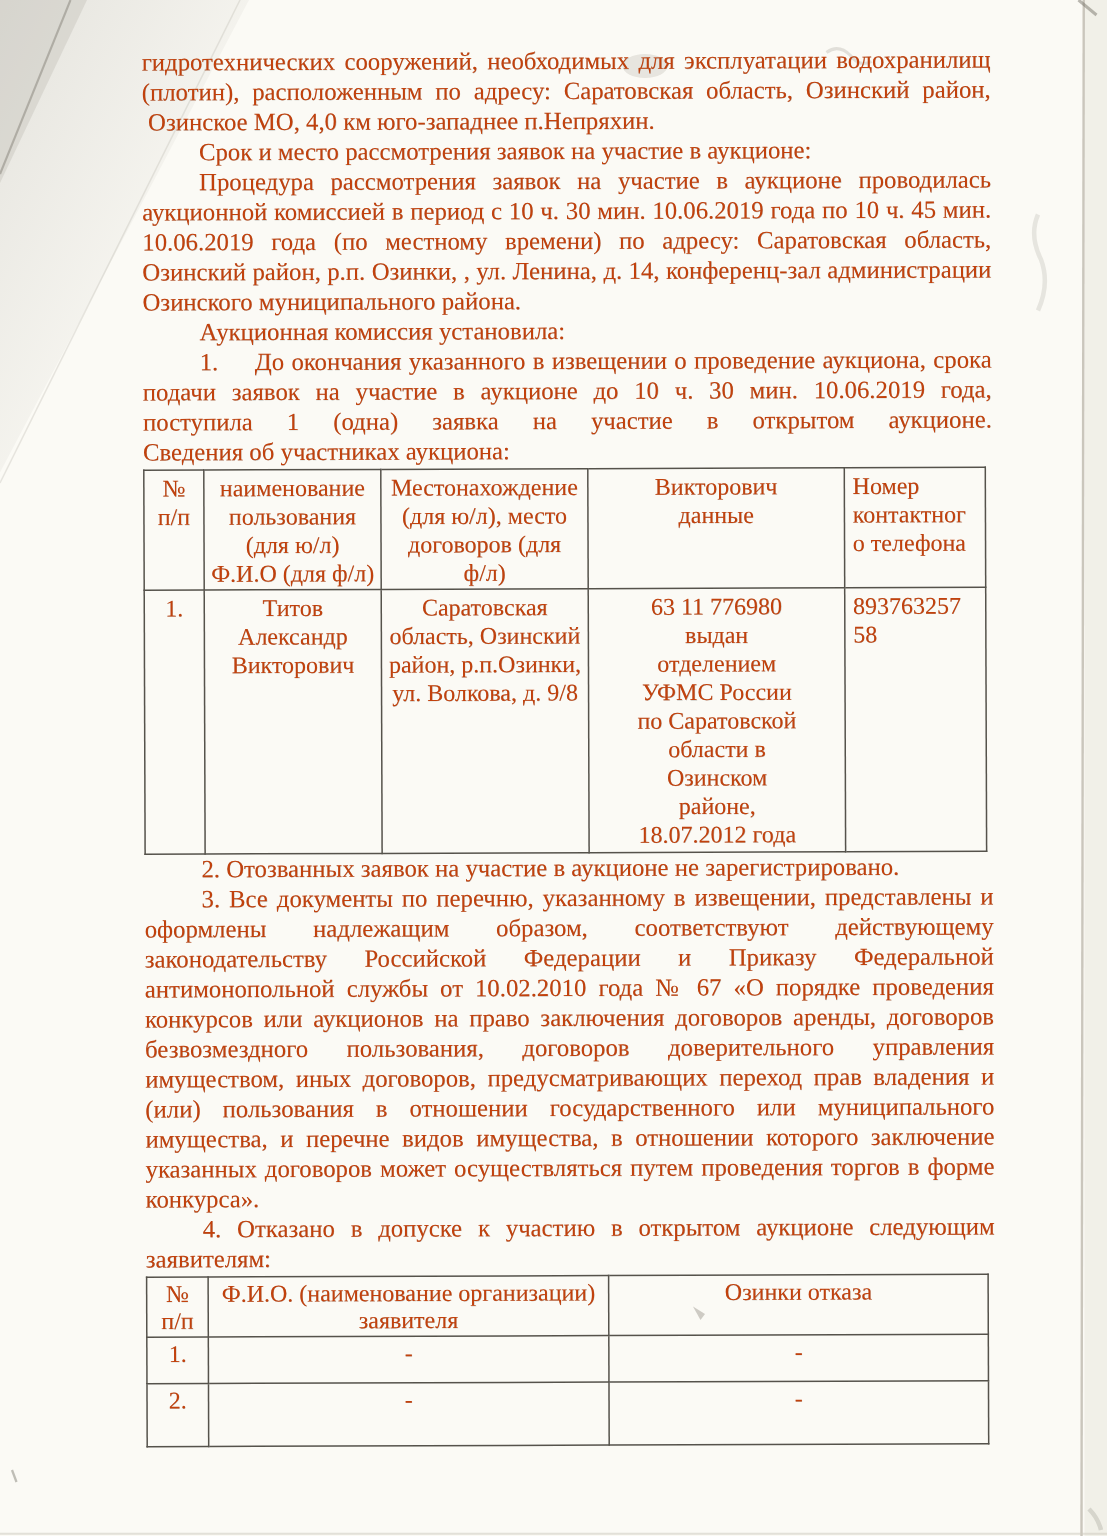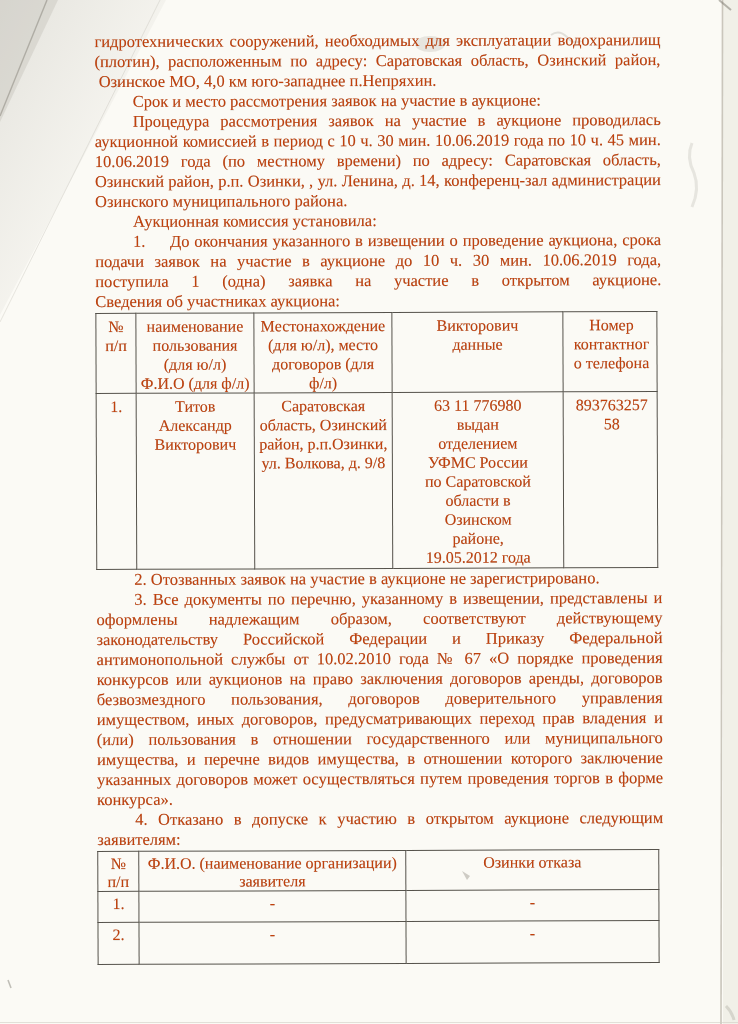--- a/index.html
+++ b/index.html
@@ -37,21 +37,21 @@
     margin:1px 0 0 0;
   }
   td {
     border:1.7px solid #55524b; vertical-align:top;
     font-size:16px; line-height:19px; text-align:center;
     white-space:pre-line; padding:3px 2px 0 2px;
     text-shadow:0.2px 0.2px 0.4px rgba(43,40,35,0.3);
   }
   .t1 tr.hr td { height:72px; }
   .t1 tr.dr td { height:172px; }
-  .cl { text-align:center; padding-left:5px; }
+  .cl { text-align:left; padding-left:5px; }
   .t2 td { line-height:18px; }
   .t2 tr.hr td { height:33px; }
   .t2 tr.r1 td { height:27px; }
   .t2 tr.r2 td { height:38px; }
 </style>
 </head>
 <body>
 
 <div class="page">
 
@@ -118,21 +118,21 @@
 район, р.п.Озинки,
 ул. Волкова, д. 9/8</td>
           <td>63 11 776980
 выдан
 отделением
 УФМС России
 по Саратовской
 области в
 Озинском
 районе,
-19.05.2012 года</td>
+18.07.2012 года</td>
           <td class="cl">893763257
 58</td>
         </tr>
       </tbody>
     </table>
 
     <p class="ind">2. Отозванных заявок на участие в аукционе не зарегистрировано.</p>
     <p class="ind">3. Все документы по перечню, указанному в извещении, представлены и оформлены надлежащим образом, соответствуют действующему законодательству Российской Федерации и Приказу Федеральной антимонопольной службы от 10.02.2010 года № 67 «О порядке проведения конкурсов или аукционов на право заключения договоров аренды, договоров безвозмездного пользования, договоров доверительного управления имуществом, иных договоров, предусматривающих переход прав владения и (или) пользования в отношении государственного или муниципального имущества, и перечне видов имущества, в отношении которого заключение указанных договоров может осуществляться путем проведения торгов в форме конкурса».</p>
     <p class="ind">4. Отказано в допуске к участию в открытом аукционе следующим заявителям:</p>
 

